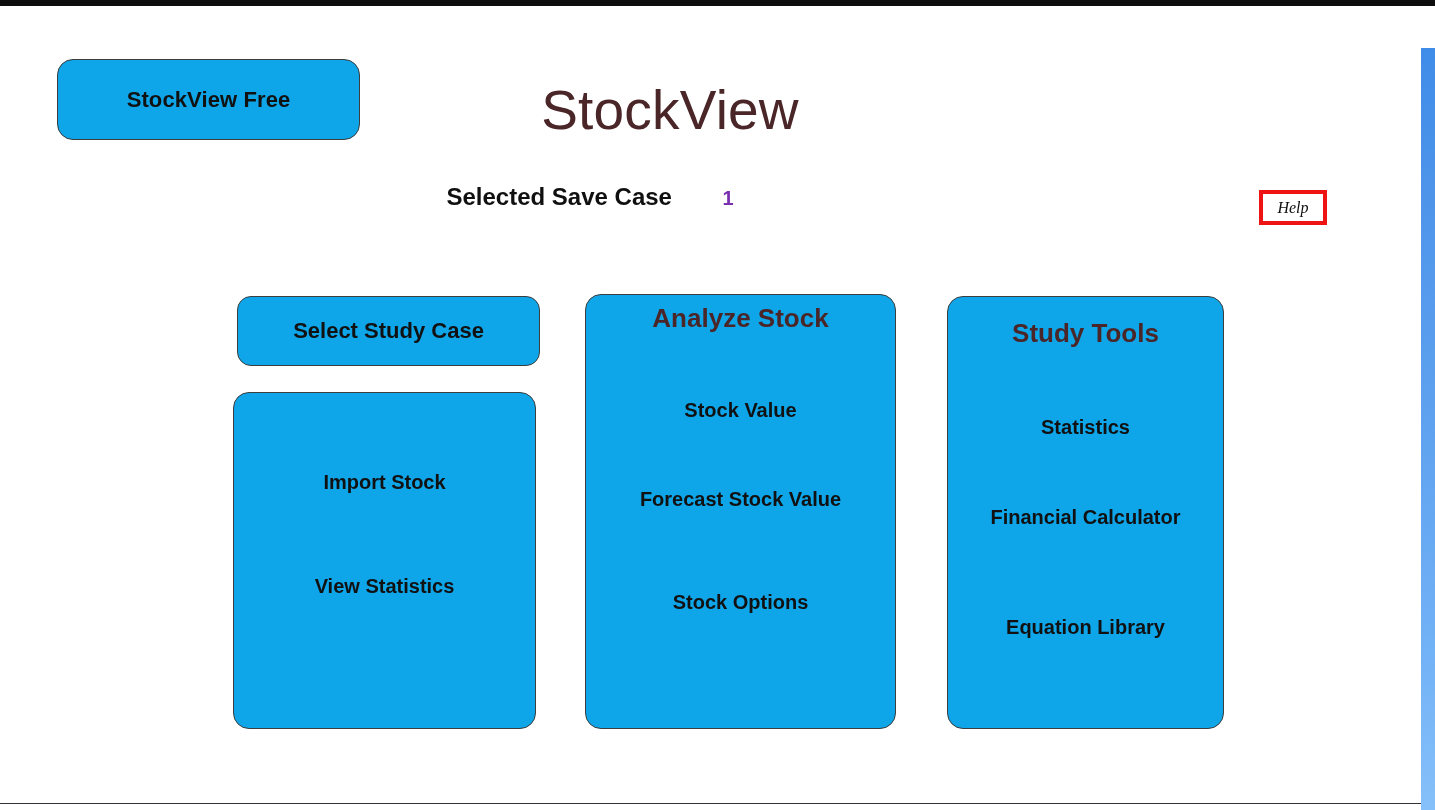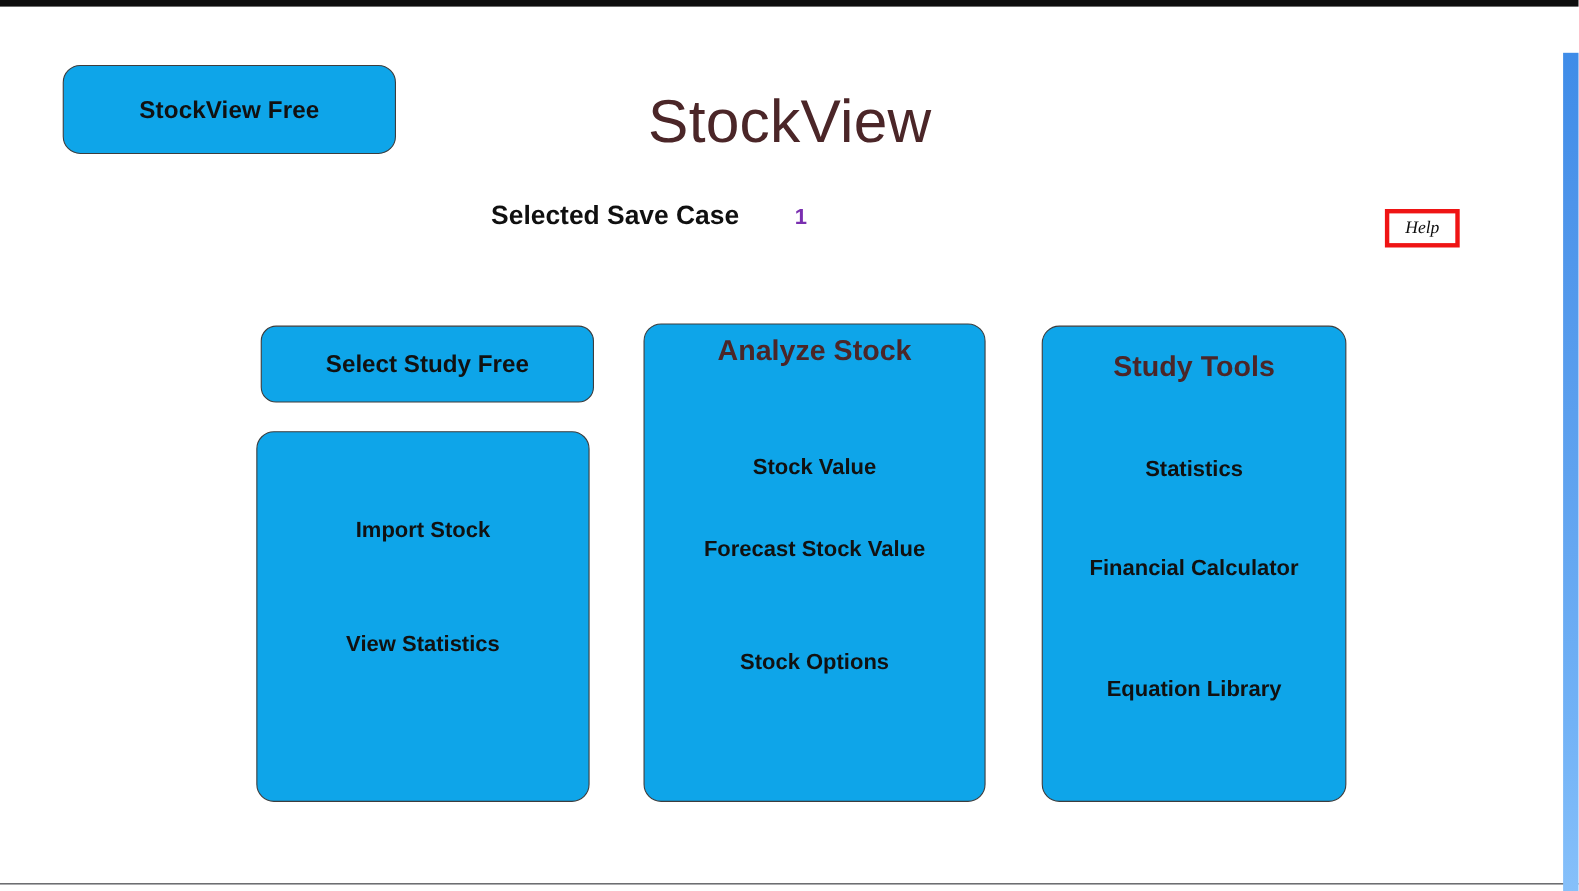--- a/index.html
+++ b/index.html
@@ -65,21 +65,20 @@
   #app-title {
     position: absolute;
     left: 0; top: 82px;
     width: 1340px;
     text-align: center;
     font-size: 55px;
     font-weight: 300;
     color: #4b2628;
     letter-spacing: .2px;
     line-height: 1.05;
-    padding-left: 48px;
   }
 
   #save-case-row {
     position: absolute;
     left: 0; top: 183px;
     width: 1180px;
     text-align: center;
     white-space: nowrap;
   }
   #save-case-label {
@@ -164,21 +163,21 @@
     cursor: pointer;
     white-space: nowrap;
   }
 
   
   #import-stock-item   { position: absolute; left: 0; top: 78px;  width: 100%; }
   #view-statistics-item{ position: absolute; left: 0; top: 182px; width: 100%; }
 
   
   #analyze-stock-title      { position: absolute; left: 0; top: 8px;  width: 100%; }
-  #stock-value-item         { position: absolute; left: 0; top: 119px; width: 100%; }
+  #stock-value-item         { position: absolute; left: 0; top: 104px; width: 100%; }
   #forecast-stock-value-item{ position: absolute; left: 0; top: 193px; width: 100%; }
   #stock-options-item       { position: absolute; left: 0; top: 296px; width: 100%; }
 
   
   #study-tools-title        { position: absolute; left: 0; top: 21px;  width: 100%; }
   #statistics-item          { position: absolute; left: 0; top: 119px; width: 100%; }
   #financial-calculator-item{ position: absolute; left: 0; top: 209px; width: 100%; }
   #equation-library-item    { position: absolute; left: 0; top: 319px; width: 100%; }
 </style>
 </head>
@@ -197,21 +196,21 @@
 <div id="save-case-row">
   <span id="save-case-label">Selected Save Case</span>
   <span id="save-case-value">1</span>
 </div>
 
 <div id="help-button">
   <span id="help-button-label">Help</span>
 </div>
 
 <div class="card" id="select-study-case-button">
-  <span id="select-study-case-label">Select Study Free</span>
+  <span id="select-study-case-label">Select Study Case</span>
 </div>
 
 <div class="card" id="case-actions-panel">
   <div class="panel-item" id="import-stock-item">Import Stock</div>
   <div class="panel-item" id="view-statistics-item">View Statistics</div>
 </div>
 
 <div class="card" id="analyze-stock-panel">
   <div class="panel-title" id="analyze-stock-title">Analyze Stock</div>
   <div class="panel-item" id="stock-value-item">Stock Value</div>

